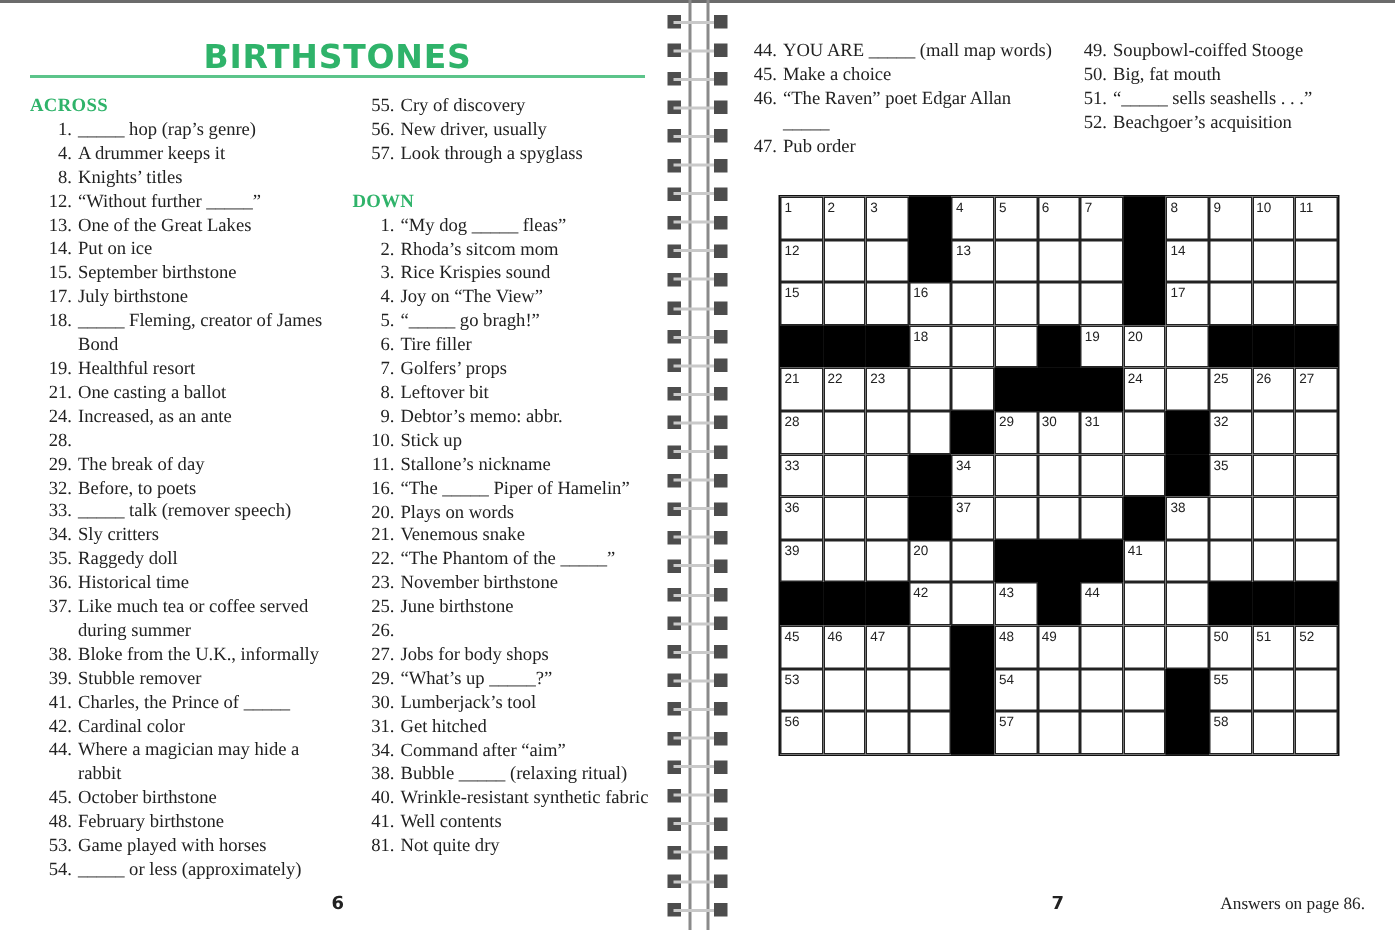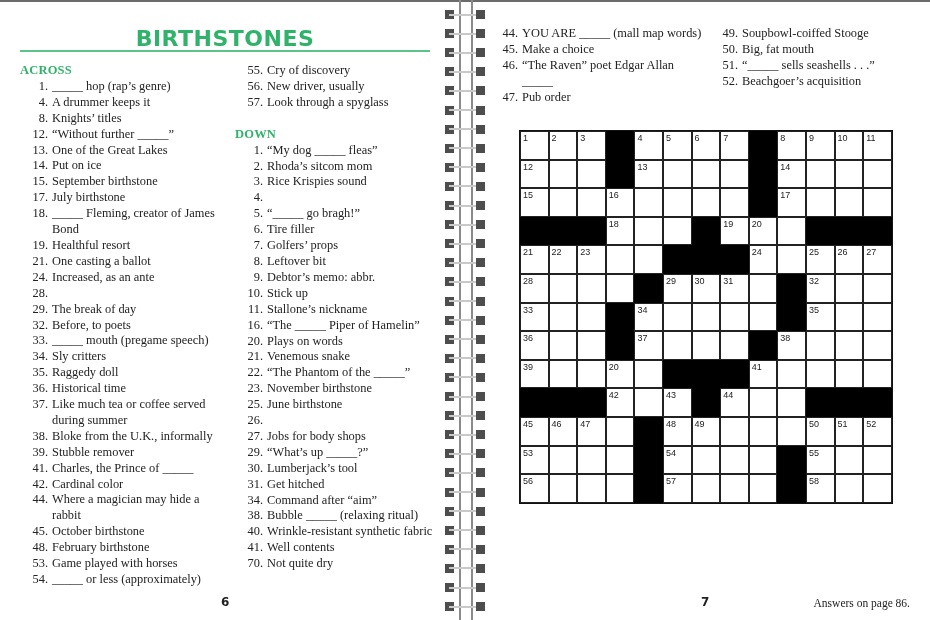--- a/index.html
+++ b/index.html
@@ -99,21 +99,21 @@
         <div class="clue">
           <span class="num">29.</span>
           <span class="txt">The break of day</span>
         </div>
         <div class="clue">
           <span class="num">32.</span>
           <span class="txt">Before, to poets</span>
         </div>
         <div class="clue">
           <span class="num">33.</span>
-          <span class="txt">_____ mouth (pregame speech)</span>
+          <span class="txt">_____ talk (remover speech)</span>
         </div>
         <div class="clue">
           <span class="num">34.</span>
           <span class="txt">Sly critters</span>
         </div>
         <div class="clue">
           <span class="num">35.</span>
           <span class="txt">Raggedy doll</span>
         </div>
         <div class="clue">
@@ -188,20 +188,21 @@
         <div class="clue">
           <span class="num">2.</span>
           <span class="txt">Rhoda’s sitcom mom</span>
         </div>
         <div class="clue">
           <span class="num">3.</span>
           <span class="txt">Rice Krispies sound</span>
         </div>
         <div class="clue">
           <span class="num">4.</span>
+          <span class="txt">Joy on “The View”</span>
         </div>
         <div class="clue">
           <span class="num">5.</span>
           <span class="txt">“_____ go bragh!”</span>
         </div>
         <div class="clue">
           <span class="num">6.</span>
           <span class="txt">Tire filler</span>
         </div>
         <div class="clue">
@@ -277,21 +278,21 @@
         </div>
         <div class="clue">
           <span class="num">40.</span>
           <span class="txt">Wrinkle-resistant synthetic fabric</span>
         </div>
         <div class="clue">
           <span class="num">41.</span>
           <span class="txt">Well contents</span>
         </div>
         <div class="clue">
-          <span class="num">70.</span>
+          <span class="num">81.</span>
           <span class="txt">Not quite dry</span>
         </div>
       </div>
   </div>
 
   <div class="pagenum" style="left:221px;">6</div>
 </div>
 
 <div class="spine">
   <div class="wire" style="left:19px;"></div>

